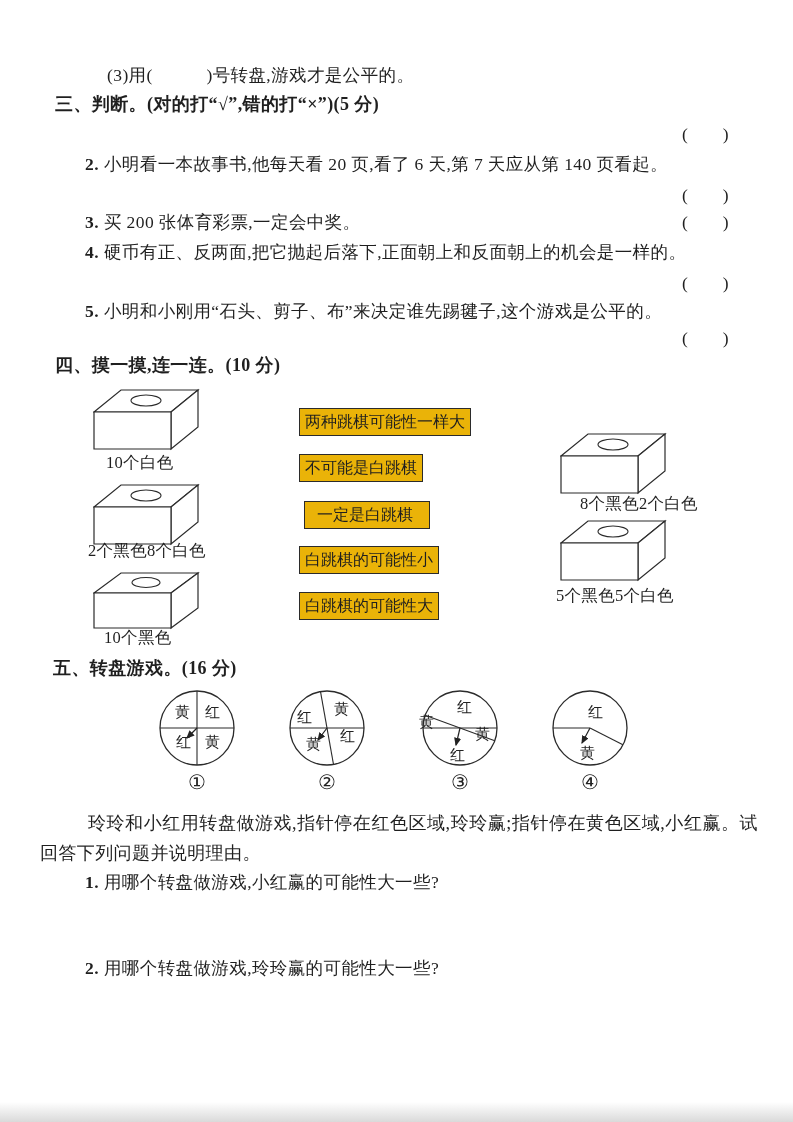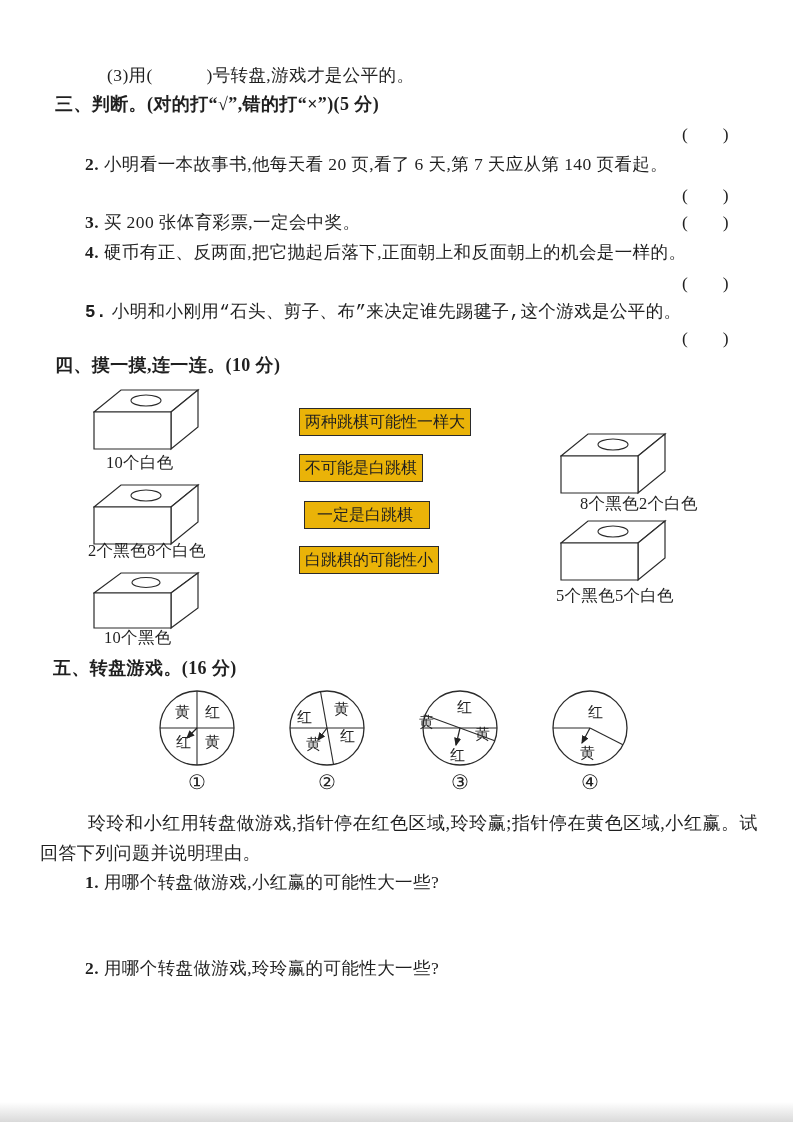--- a/index.html
+++ b/index.html
@@ -57,21 +57,21 @@
   <div class="abs txt" style="left:85px;top:210px;">
     <span class="num">3.</span><span>买 200 张体育彩票,一定会中奖。</span>
   </div>
   <div class="abs blank" style="left:682px;top:210px;">(　　)</div>
 
   <div class="abs txt" style="left:85px;top:240px;">
     <span class="num">4.</span><span>硬币有正、反两面,把它抛起后落下,正面朝上和反面朝上的机会是一样的。</span>
   </div>
   <div class="abs blank" style="left:682px;top:271px;">(　　)</div>
 
-  <div class="abs txt" style="left:85px;top:299px;font-family:Liberation Mono, monospace;">
+  <div class="abs txt" style="left:85px;top:299px;">
     <span class="num">5.</span><span>小明和小刚用“石头、剪子、布”来决定谁先踢毽子,这个游戏是公平的。</span>
   </div>
   <div class="abs blank" style="left:682px;top:326px;">(　　)</div>
 
   <div class="abs hdr" style="left:55px;top:353px;">
     <span>四、摸一摸,连一连。</span><span class="rest">(10 分)</span>
   </div>
 
   <svg class="abs" style="left:93px;top:387px;" width="108" height="64" viewBox="0 0 108 64">
     <polygon points="1,25 28,3 105,3 78,25" fill="#fff" stroke="#2b2b2b" stroke-width="1.2"></polygon>
@@ -94,20 +94,21 @@
     <polygon points="78,23 105,3 105,38 78,58" fill="#fff" stroke="#2b2b2b" stroke-width="1.2"></polygon>
     <polygon points="1,23 78,23 78,58 1,58" fill="#fff" stroke="#2b2b2b" stroke-width="1.2"></polygon>
     <ellipse cx="53" cy="12.5" rx="14" ry="5" fill="#fff" stroke="#2b2b2b" stroke-width="1.1"></ellipse>
   </svg>
   <div class="abs boxlabel" style="left:104px;top:627px;">10个黑色</div>
 
   <div class="abs mid-label" style="left:299px;top:408px;">两种跳棋可能性一样大</div>
   <div class="abs mid-label" style="left:299px;top:454px;">不可能是白跳棋</div>
   <div class="abs mid-label" style="left:304px;top:501px;padding-left:12px;padding-right:16px;">一定是白跳棋</div>
   <div class="abs mid-label" style="left:299px;top:546px;">白跳棋的可能性小</div>
+  <div class="abs mid-label" style="left:299px;top:592px;">白跳棋的可能性大</div>
 
   <svg class="abs" style="left:560px;top:431px;" width="108" height="64" viewBox="0 0 108 64">
     <polygon points="1,25 28,3 105,3 78,25" fill="#fff" stroke="#2b2b2b" stroke-width="1.2"></polygon>
     <polygon points="78,25 105,3 105,40 78,62" fill="#fff" stroke="#2b2b2b" stroke-width="1.2"></polygon>
     <polygon points="1,25 78,25 78,62 1,62" fill="#fff" stroke="#2b2b2b" stroke-width="1.2"></polygon>
     <ellipse cx="53" cy="13.5" rx="15" ry="5.5" fill="#fff" stroke="#2b2b2b" stroke-width="1.1"></ellipse>
   </svg>
   <div class="abs boxlabel" style="left:556px;top:493px;margin-left:24px;">8个黑色2个白色</div>
 
   <svg class="abs" style="left:560px;top:518px;" width="108" height="64" viewBox="0 0 108 64">

